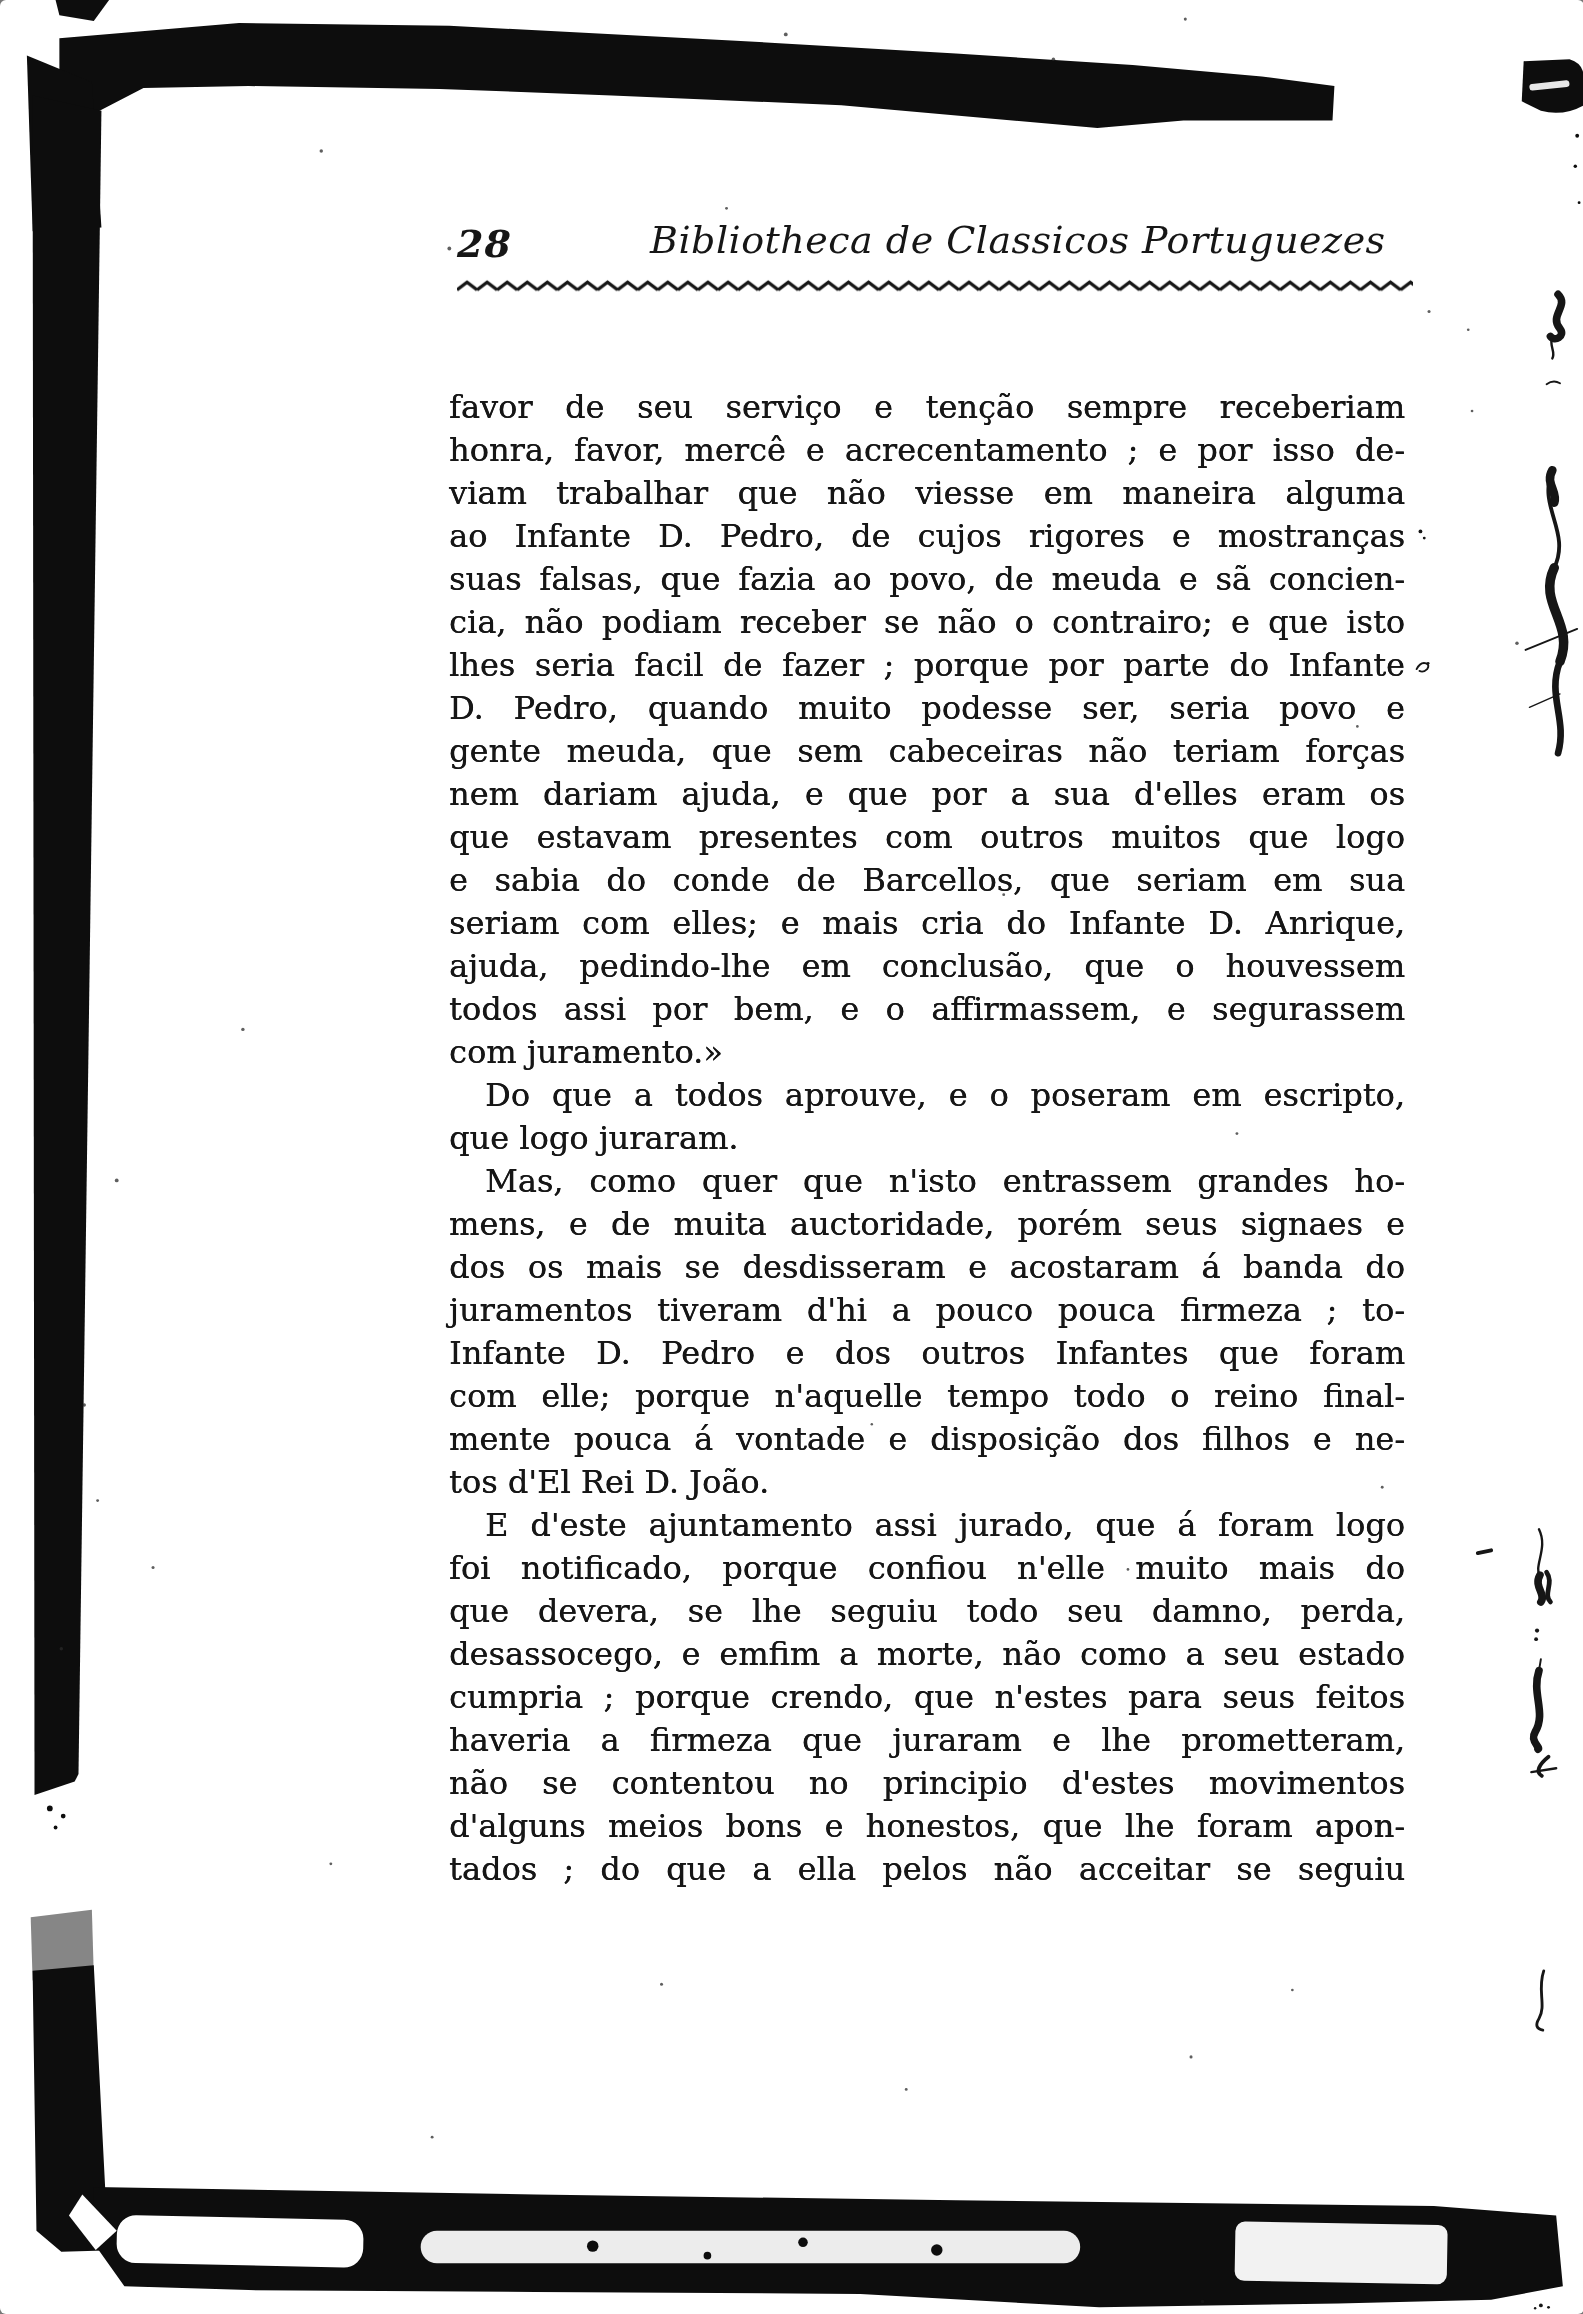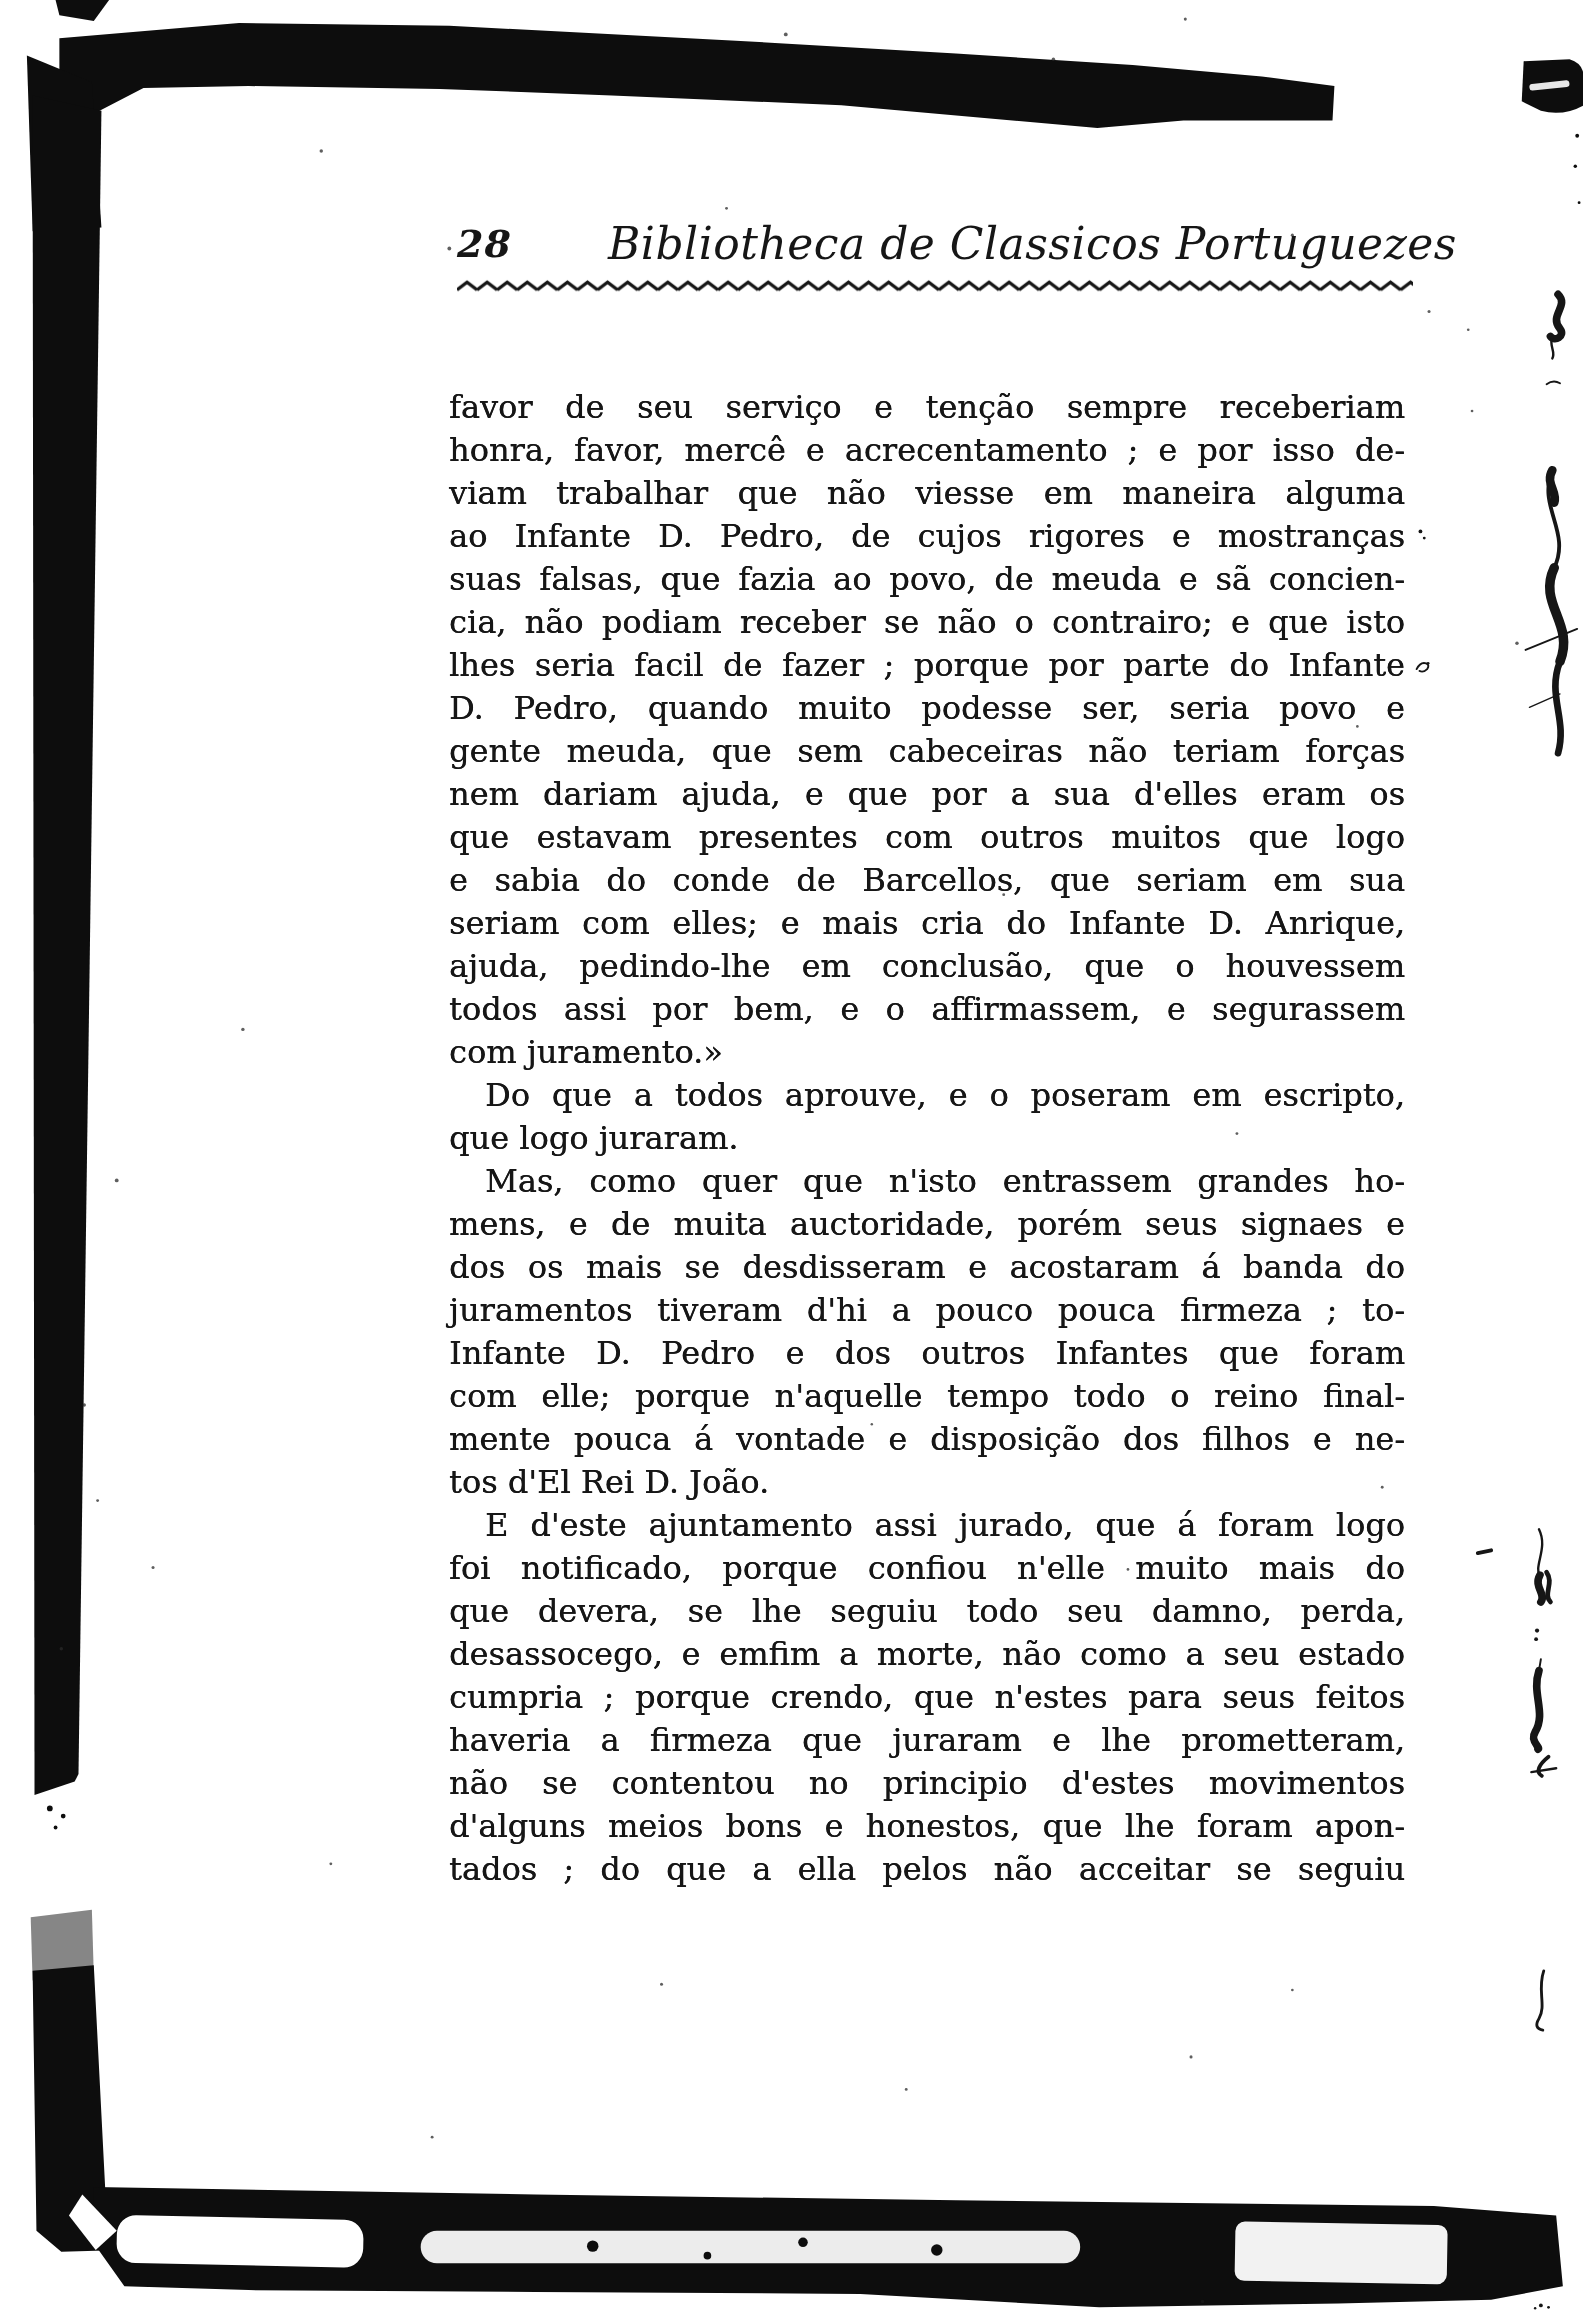--- a/index.html
+++ b/index.html
@@ -3,35 +3,36 @@
 <meta charset="utf-8">
 <style>
   html,body{margin:0;padding:0;background:#777;}
   .page{
     position:relative;
     width:1584px;height:2314px;
     background:#ffffff;
     overflow:hidden;
     font-family:"DejaVu Serif","Liberation Serif",serif;
     color:#161616;
+    border-radius:6px;
   }
   
   #artifacts{
     position:absolute;left:0;top:0;width:1584px;height:2314px;
     pointer-events:none;
   }
   
   .page-number{
     position:absolute;left:457px;top:221px;
     font-size:38px;font-weight:bold;letter-spacing:1px;
     font-style:italic;
   }
   .running-title{
-    position:absolute;left:608px;top:218px;
-    font-size:44px;font-style:italic;letter-spacing:0.5px;
+    position:absolute;left:650px;top:218px;
+    font-size:38px;font-style:italic;letter-spacing:0.5px;
     white-space:nowrap;
   }
   .header-rule{
     position:absolute;left:457px;top:278px;width:956px;height:16.3px;
   }
   
   .body-text{
     position:absolute;left:449px;top:386px;width:956px;
     font-size:32px;line-height:43px;
     text-shadow:0.3px 0 0 currentColor; 

